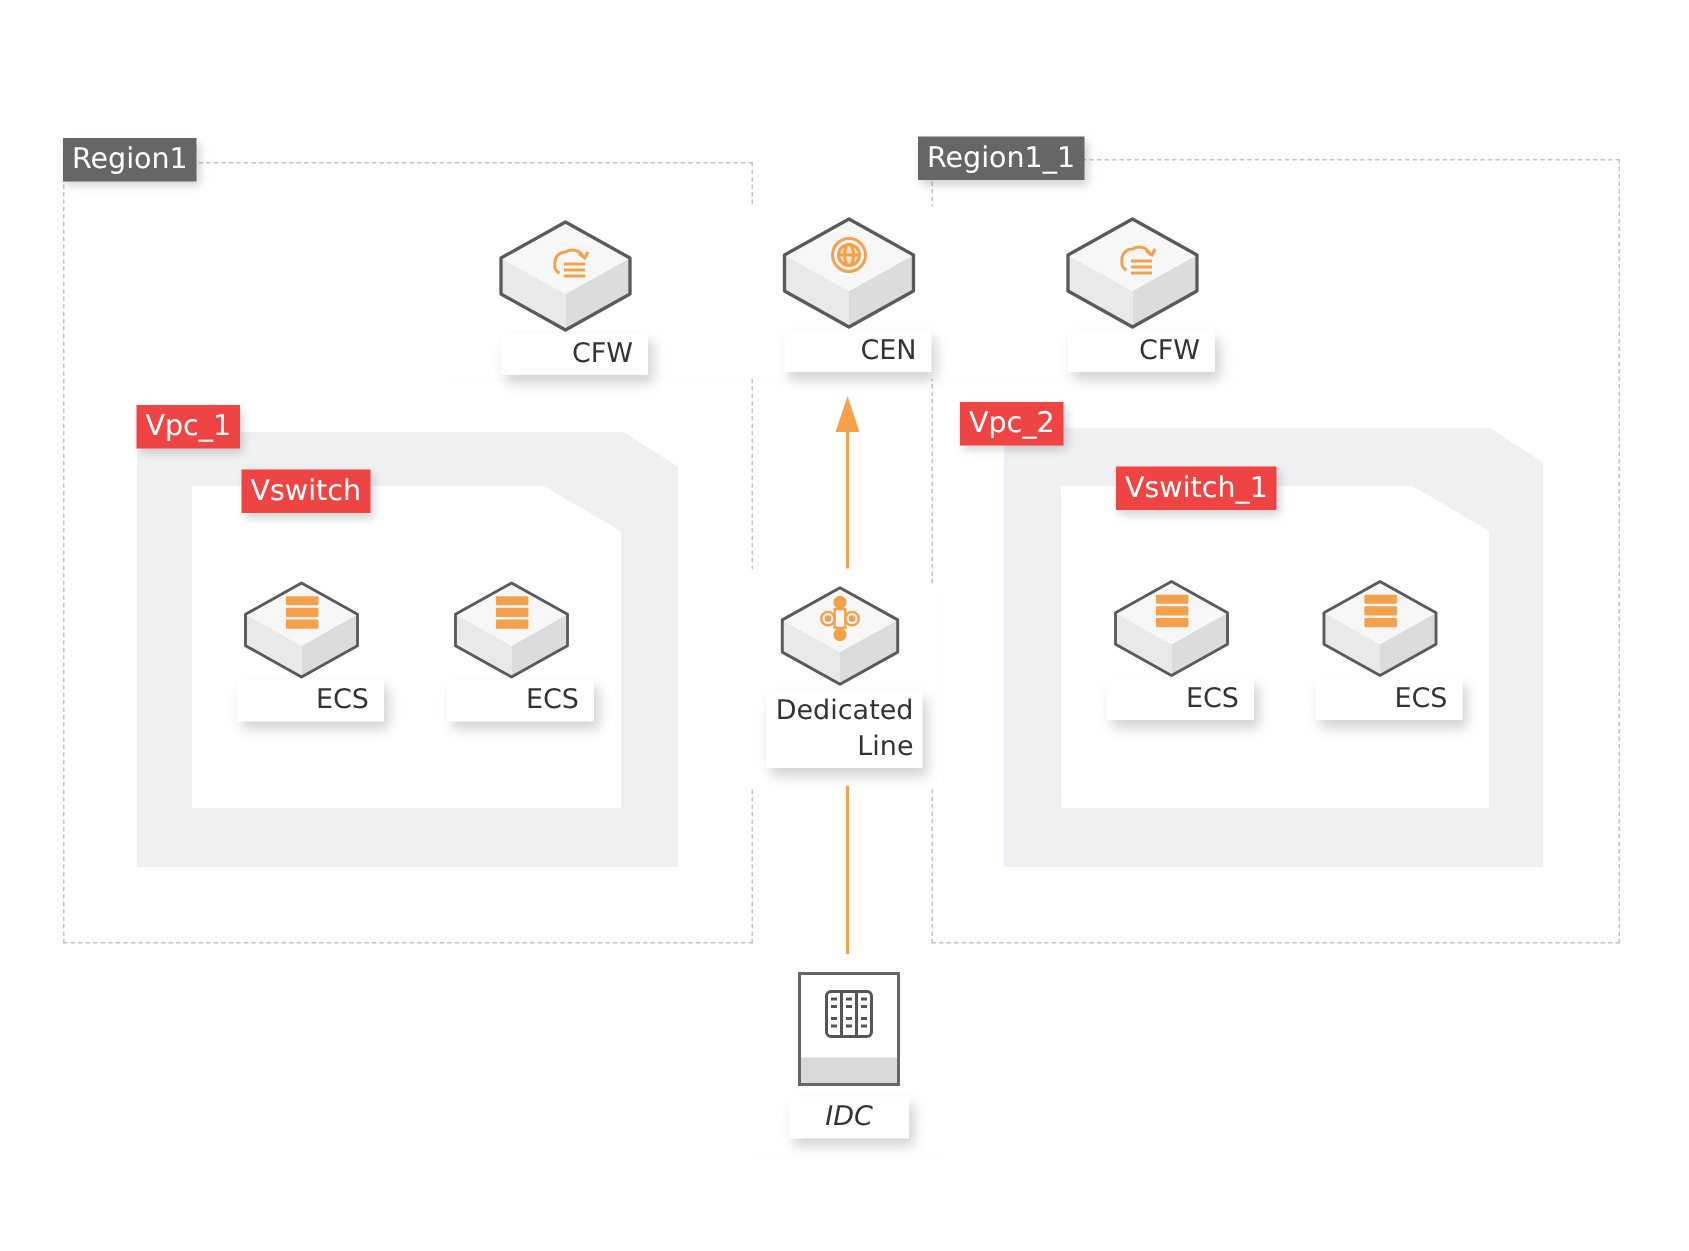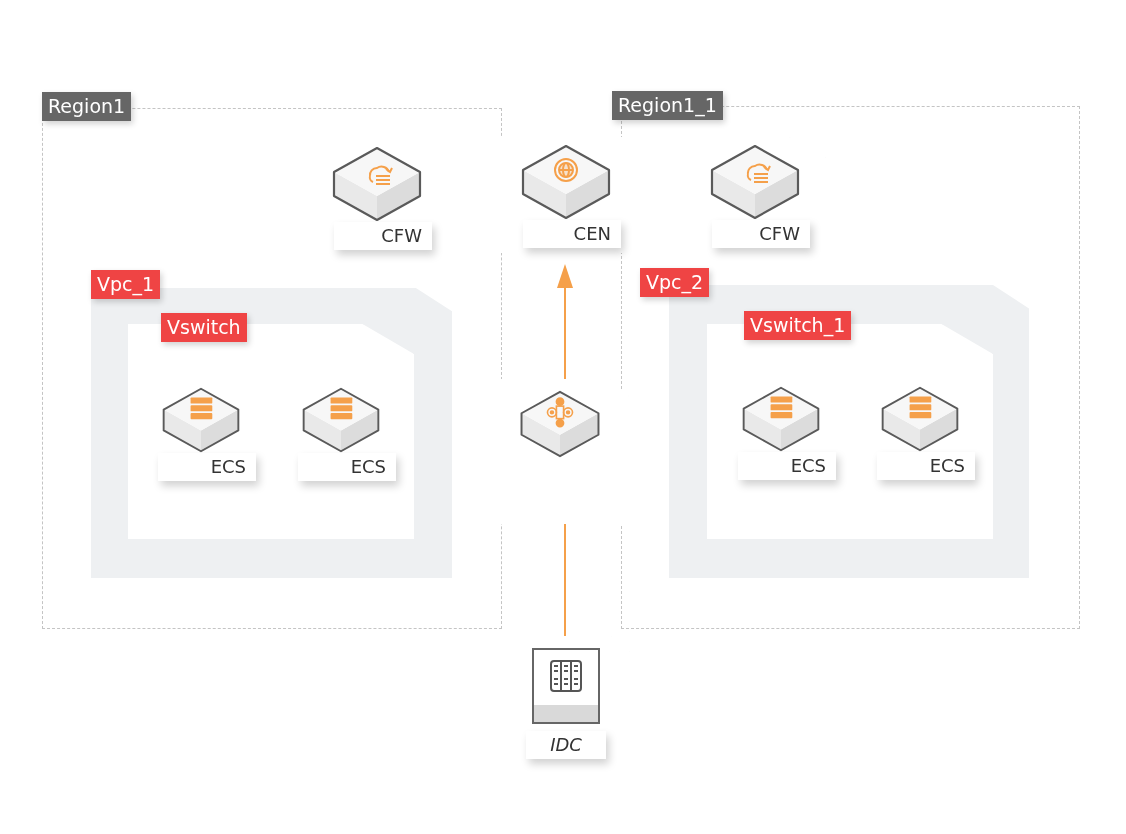--- a/index.html
+++ b/index.html
@@ -153,20 +153,24 @@
     <g fill="#f5a04a" stroke="#f5a04a" stroke-width="1.8">
       <circle cx="45" cy="13" r="4"></circle>
       <circle cx="45" cy="37" r="4"></circle>
       <circle cx="36" cy="25" r="5" fill="none"></circle>
       <circle cx="54" cy="25" r="5" fill="none"></circle>
       <circle cx="36" cy="25" r="1.6"></circle>
       <circle cx="54" cy="25" r="1.6"></circle>
       <rect x="41" y="18" width="8" height="14" fill="none"></rect>
     </g>
   </svg>
+  <div class="label" style="margin-top:2px; padding:2px 6px;">
+    <div>Dedicated</div>
+    <div>Line</div>
+  </div>
 </div>
 
 <div class="panel" style="left:502px; top:636px; width:128px; height:135px; clip-path: polygon(0 0, 85% 0, 100% 12%, 100% 100%, 0 100%);"></div>
 <svg class="abs" style="left:532px; top:648px;" width="68" height="76">
   <rect x="1" y="1" width="66" height="74" fill="#ffffff" stroke="#666" stroke-width="2"></rect>
   <rect x="2" y="57" width="64" height="17" fill="#d9d9d9"></rect>
   <g fill="none" stroke="#555" stroke-width="2">
     <rect x="19" y="13" width="30" height="30" rx="3"></rect>
     <line x1="29" y1="13" x2="29" y2="43"></line>
     <line x1="39" y1="13" x2="39" y2="43"></line>

